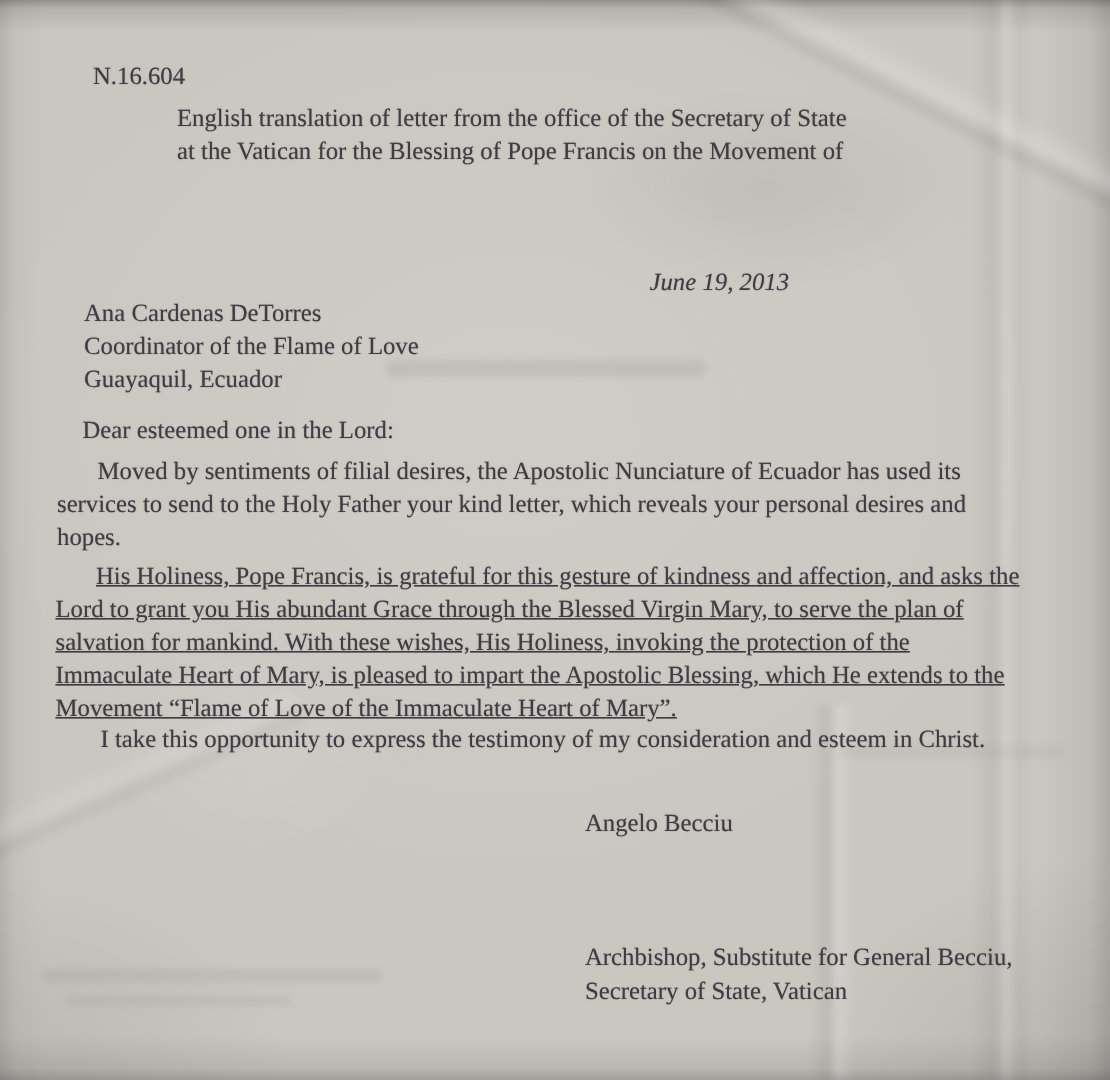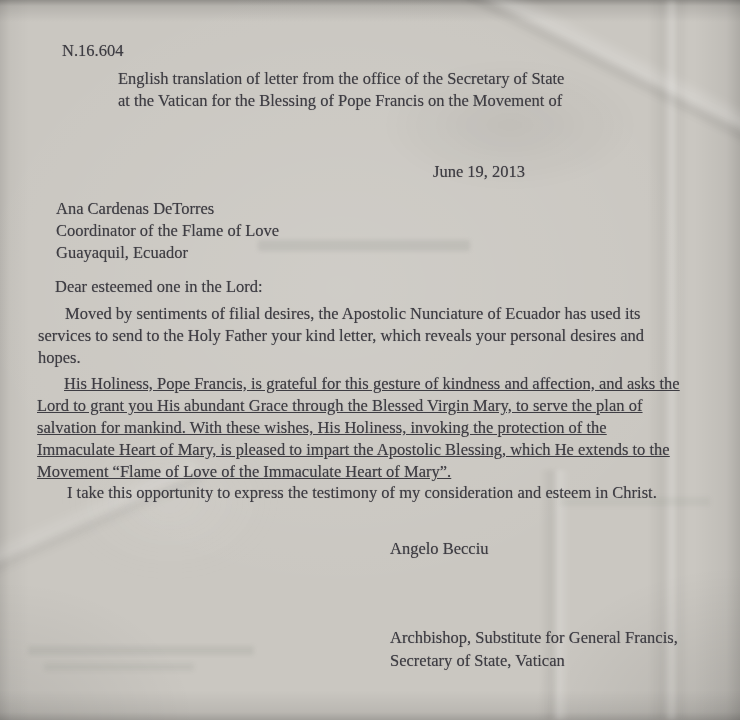--- a/index.html
+++ b/index.html
@@ -74,21 +74,21 @@
     line-height: 22px;
     filter: blur(0.3px);
     text-shadow: 0 0 0.8px rgba(62,61,67,0.55);
   }
   .block { position: absolute; }
   .line { white-space: nowrap; }
   .indent { padding-left: 27px; }
 
   .ref-number   { left: 62px;  top: 40px;  }
   .heading      { left: 118px; top: 68px;  }
-  .date-line    { left: 433px; top: 161px; }
+  .date-line    { left: 433px; top: 177px; font-style: italic; }
   .recipient    { left: 56px;  top: 198px; }
   .salutation   { left: 55px;  top: 276px; }
   .para-1       { left: 38px;  top: 303px; }
   .para-2       { left: 37px;  top: 373px; text-decoration: underline; }
   .para-3       { left: 40px;  top: 482px; }
   .sig-name     { left: 390px; top: 538px; }
   .sig-titles   { left: 390px; top: 626px; line-height: 23px; }
 </style>
 </head>
 <body>
@@ -147,18 +147,18 @@
 
     <div class="block para-3">
       <div class="line indent">I take this opportunity to express the testimony of my consideration and esteem in Christ.</div>
     </div>
 
     <div class="block sig-name">
       <div class="line">Angelo Becciu</div>
     </div>
 
     <div class="block sig-titles">
-      <div class="line">Archbishop, Substitute for General Francis,</div>
+      <div class="line">Archbishop, Substitute for General Becciu,</div>
       <div class="line">Secretary of State, Vatican</div>
     </div>
 
   </div>
 </div>
 
 </body></html>

